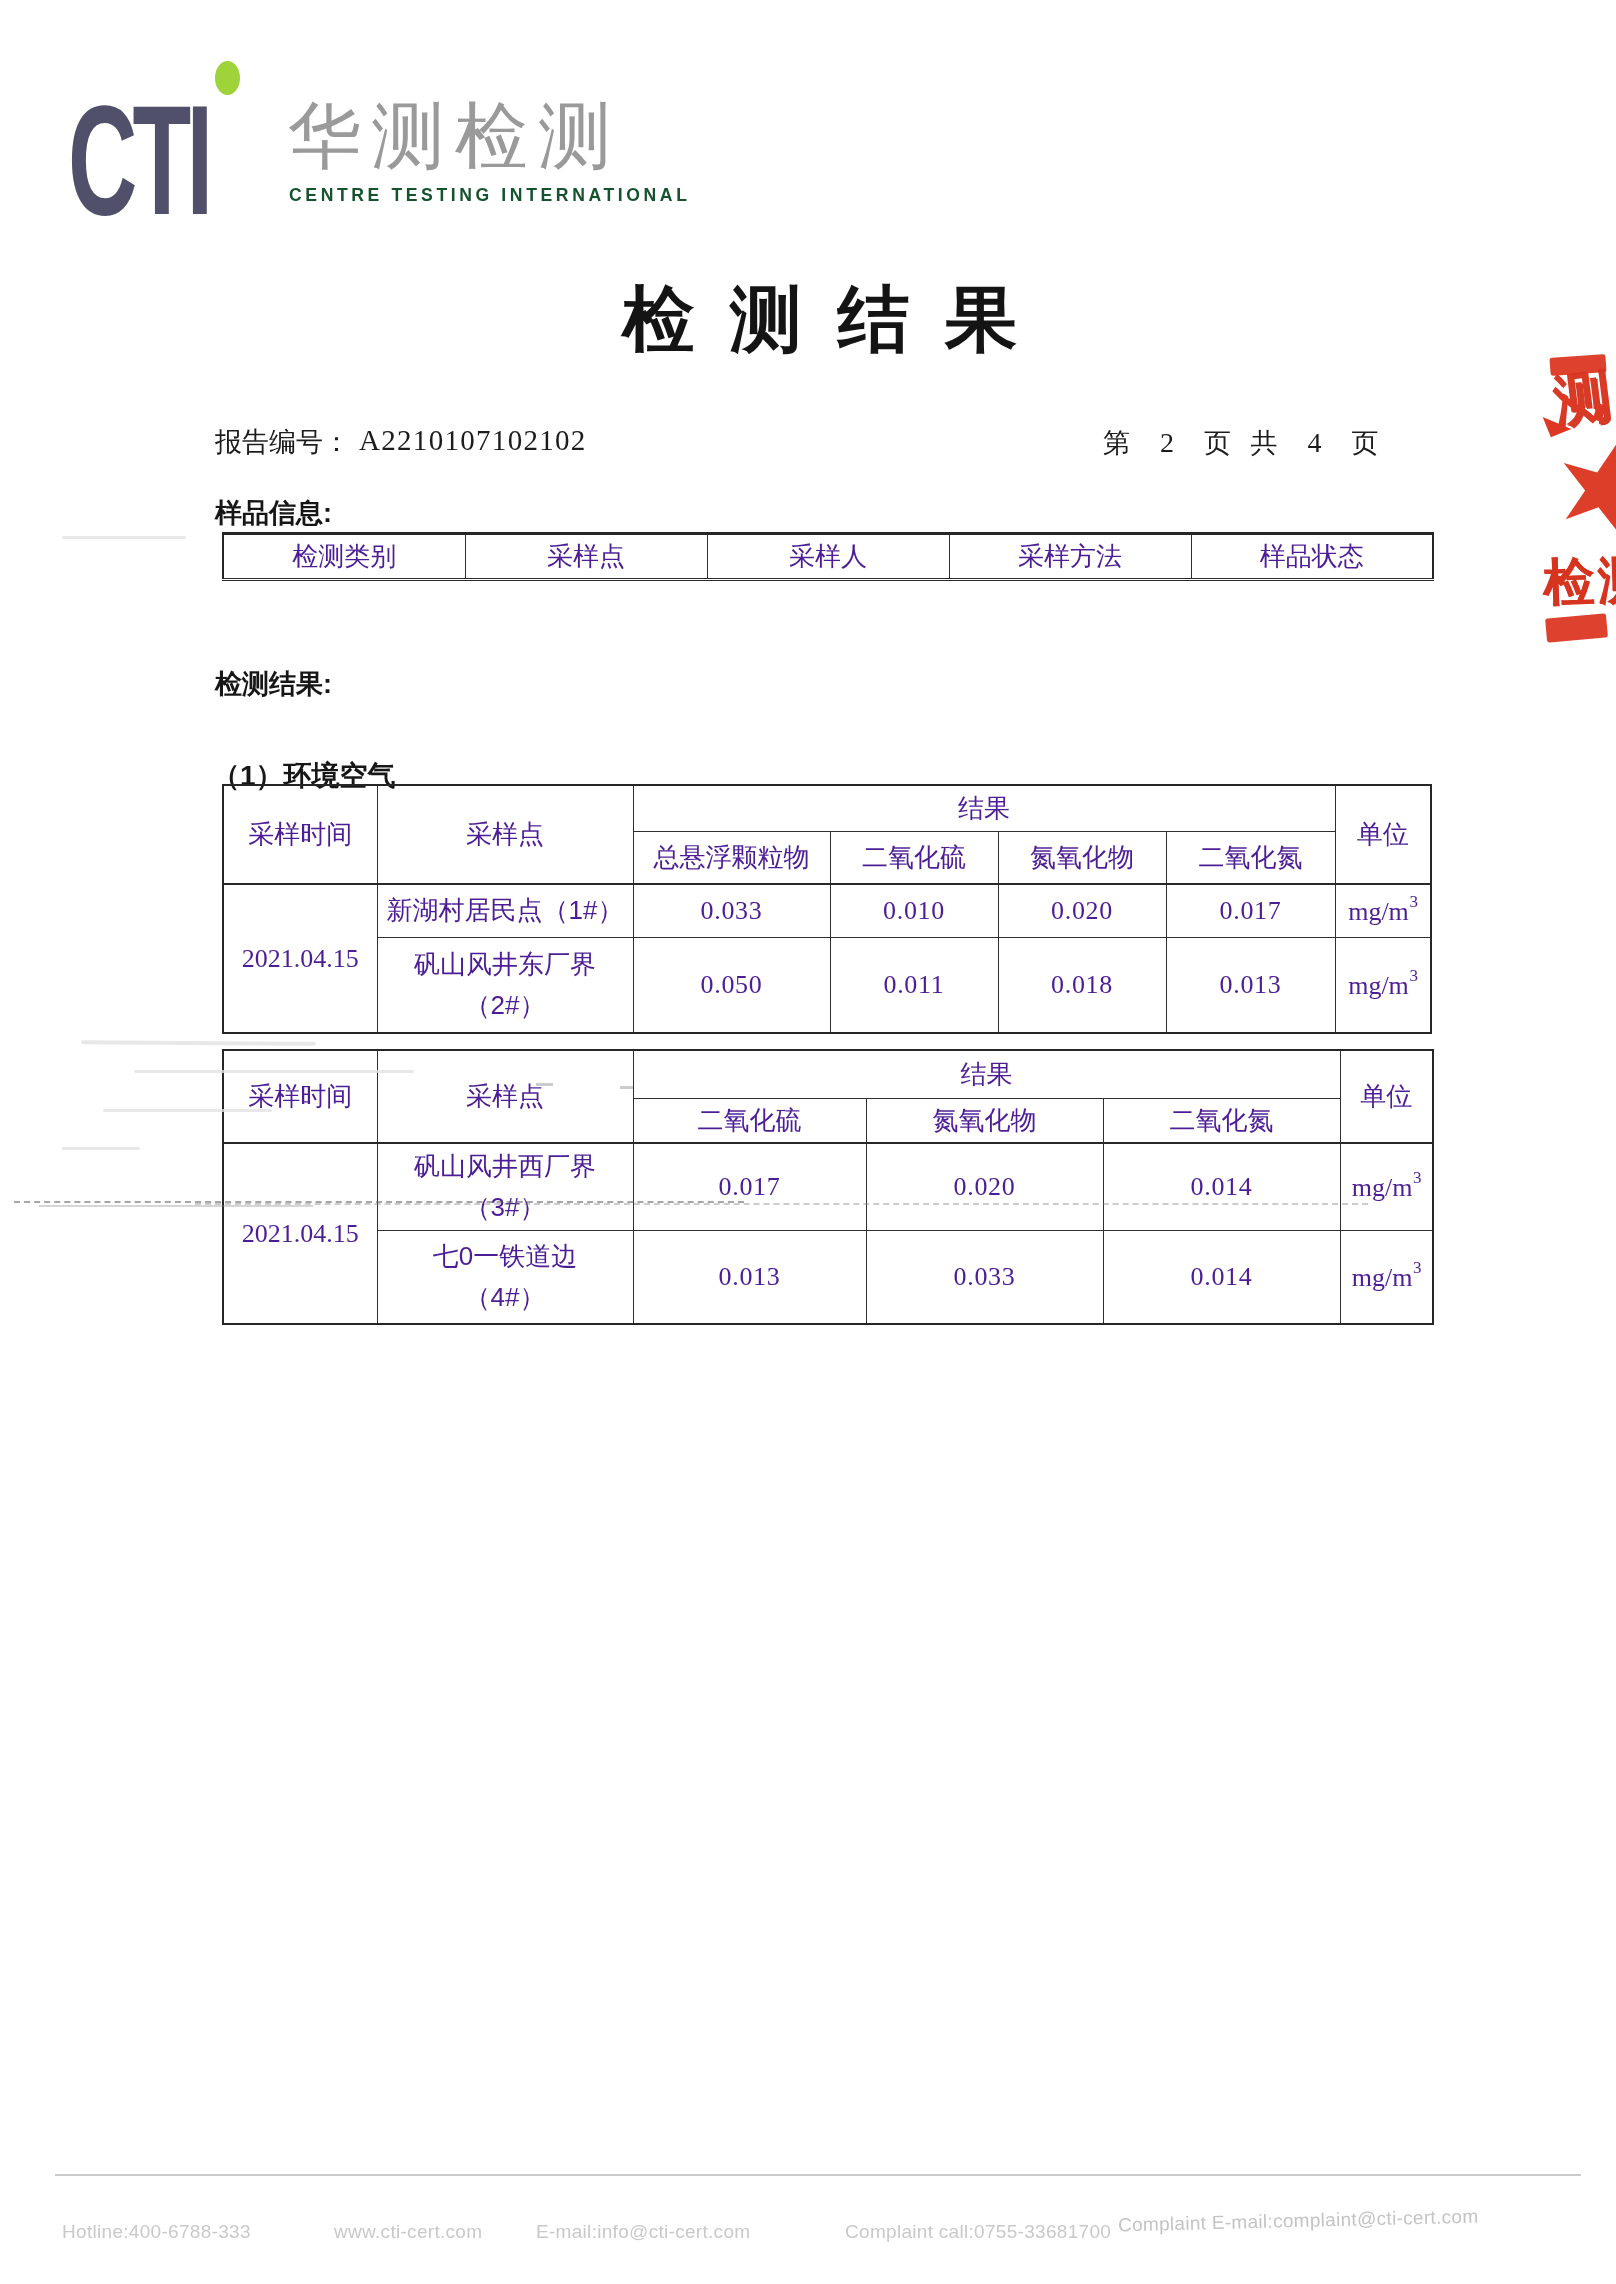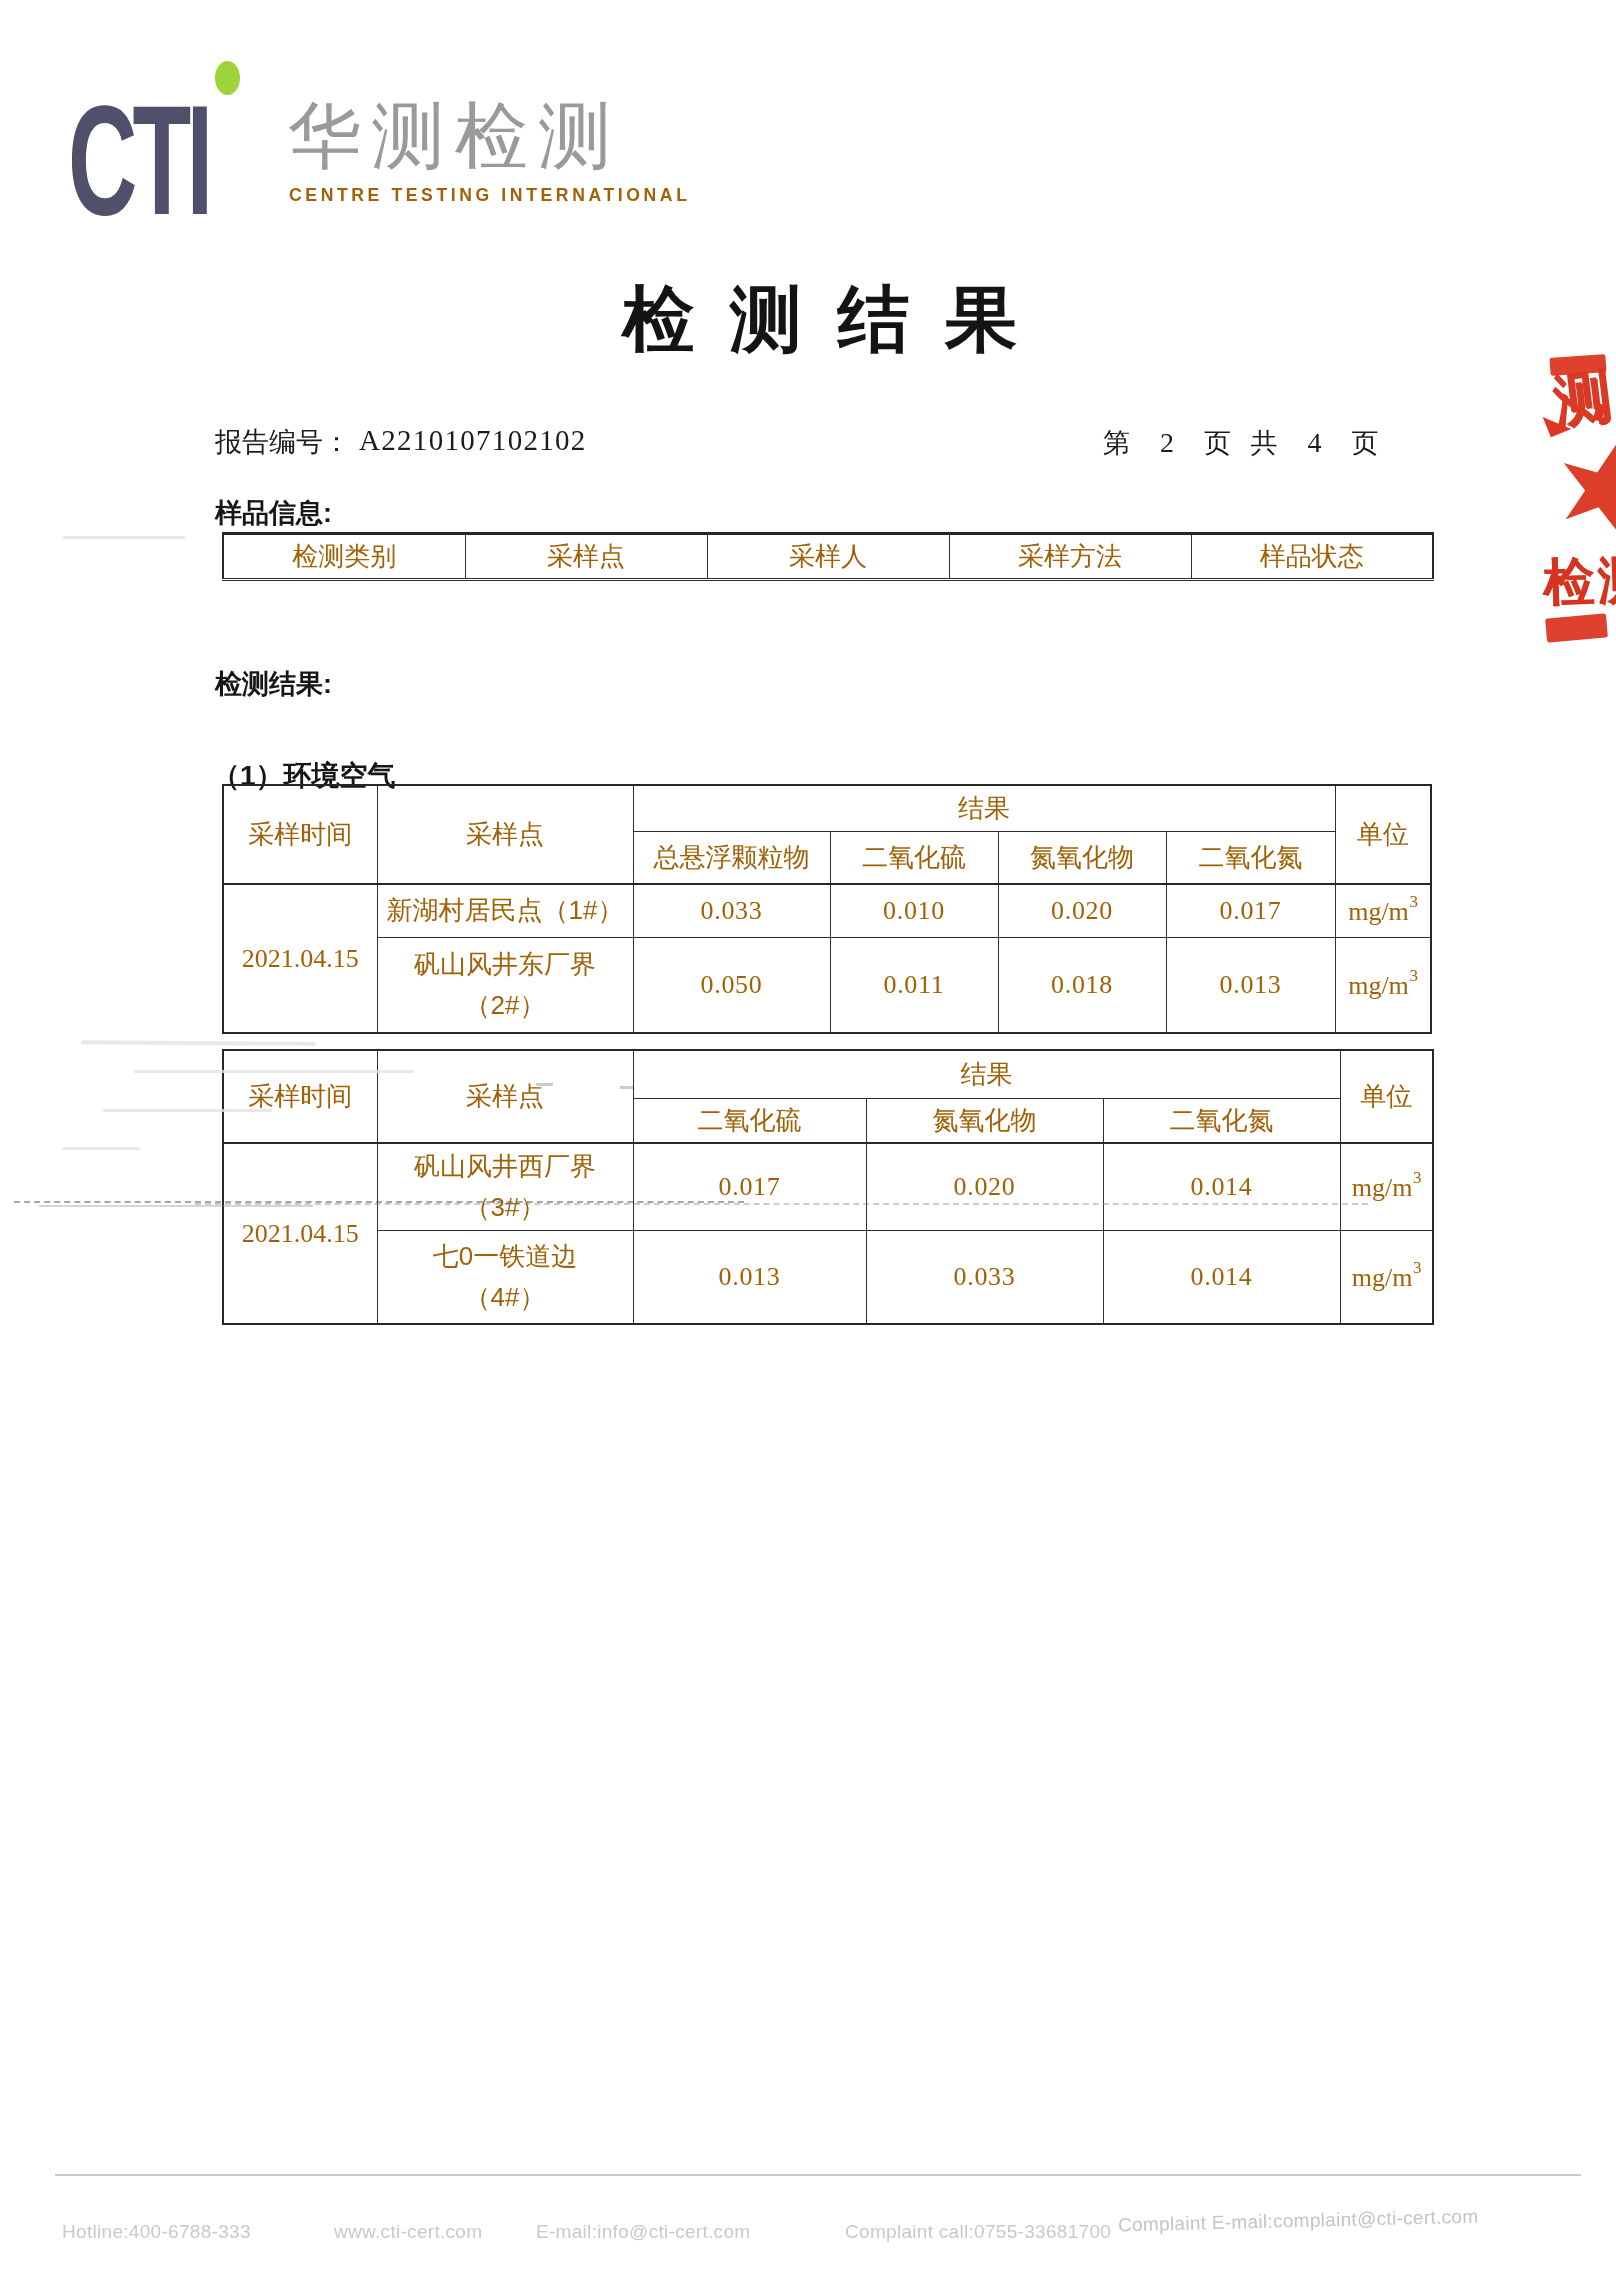--- a/index.html
+++ b/index.html
@@ -20,21 +20,21 @@
   }
   .logo-dot{
     left:215px;top:61px;width:25px;height:34px;border-radius:50%;
     background:#9ed33a;
   }
   .logo-cn{
     left:288px;top:99px;font-size:73px;line-height:1;color:#9a9a9a;
     letter-spacing:10.4px;font-weight:500;
   }
   .logo-en{
-    left:289px;top:185px;font-size:17.6px;color:#a16207;letter-spacing:3.6px;
+    left:289px;top:185px;font-size:17.6px;color:#14532d;letter-spacing:3.6px;
     font-weight:600;white-space:nowrap;
   }
   
   .doc-title{
     left:0;top:272px;width:1616px;text-align:center;
     font-size:72px;font-weight:800;letter-spacing:7.8px;color:#141414;
     padding-left:31px;box-sizing:border-box;
   }
   
   .report-line{left:215px;top:424px;font-size:27px;display:flex;align-items:flex-start;}
@@ -43,21 +43,21 @@
   .page-info span{display:inline-block;}
   .pg-gap{margin-right:30px;}
   .pg-gap-s{margin-right:19.5px;}
   .pg-num{font-family:"Liberation Serif", serif;font-size:28px;}
   
   .sec-label{font-size:27px;font-weight:800;color:#161616;}
   
   table.rep{border-collapse:collapse;table-layout:fixed;background:transparent;}
   table.rep td{
     border:1.3px solid #2e2e2e;text-align:center;vertical-align:middle;
-    font-size:26px;color:#a16207;padding:0;overflow:hidden;
+    font-size:26px;color:#4c1d95;padding:0;overflow:hidden;
   }
   table.sample{border:2.6px solid #262626;border-top-width:3.3px;}
   table.sample td.hrow{border-bottom:3.9px double #2a2a2a;}
   table.res{border:2.6px solid #262626;padding-left:32px;}
   td.hdiv{border-bottom:2.6px solid #282828 !important;}
   .num{font-family:"Liberation Serif", serif;font-size:25.4px;letter-spacing:0.7px;}
   .date{font-family:"Liberation Serif", serif;font-size:27px;}
   .unit{font-family:"Liberation Serif", serif;font-size:25.4px;}
   .unit sup{font-size:17px;position:relative;top:-2.6px;left:0.7px;}
   .pt2{line-height:1.55;}

